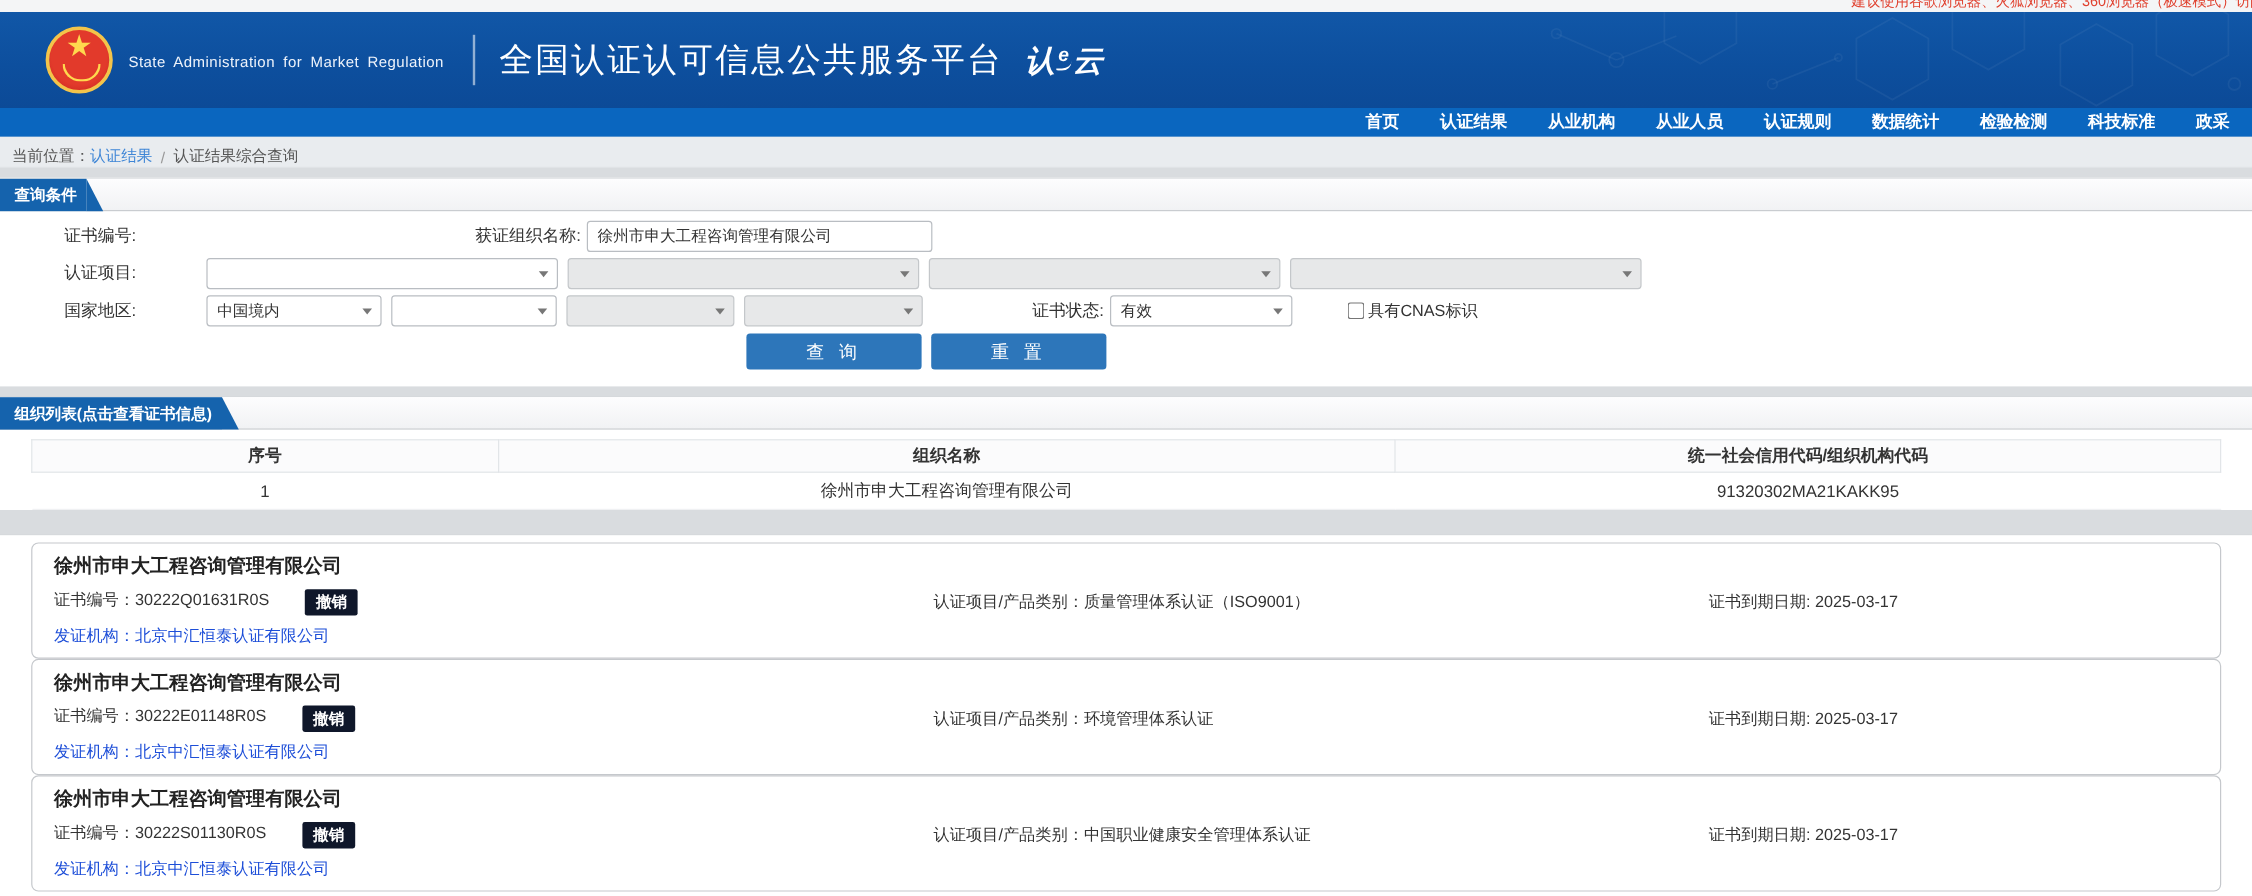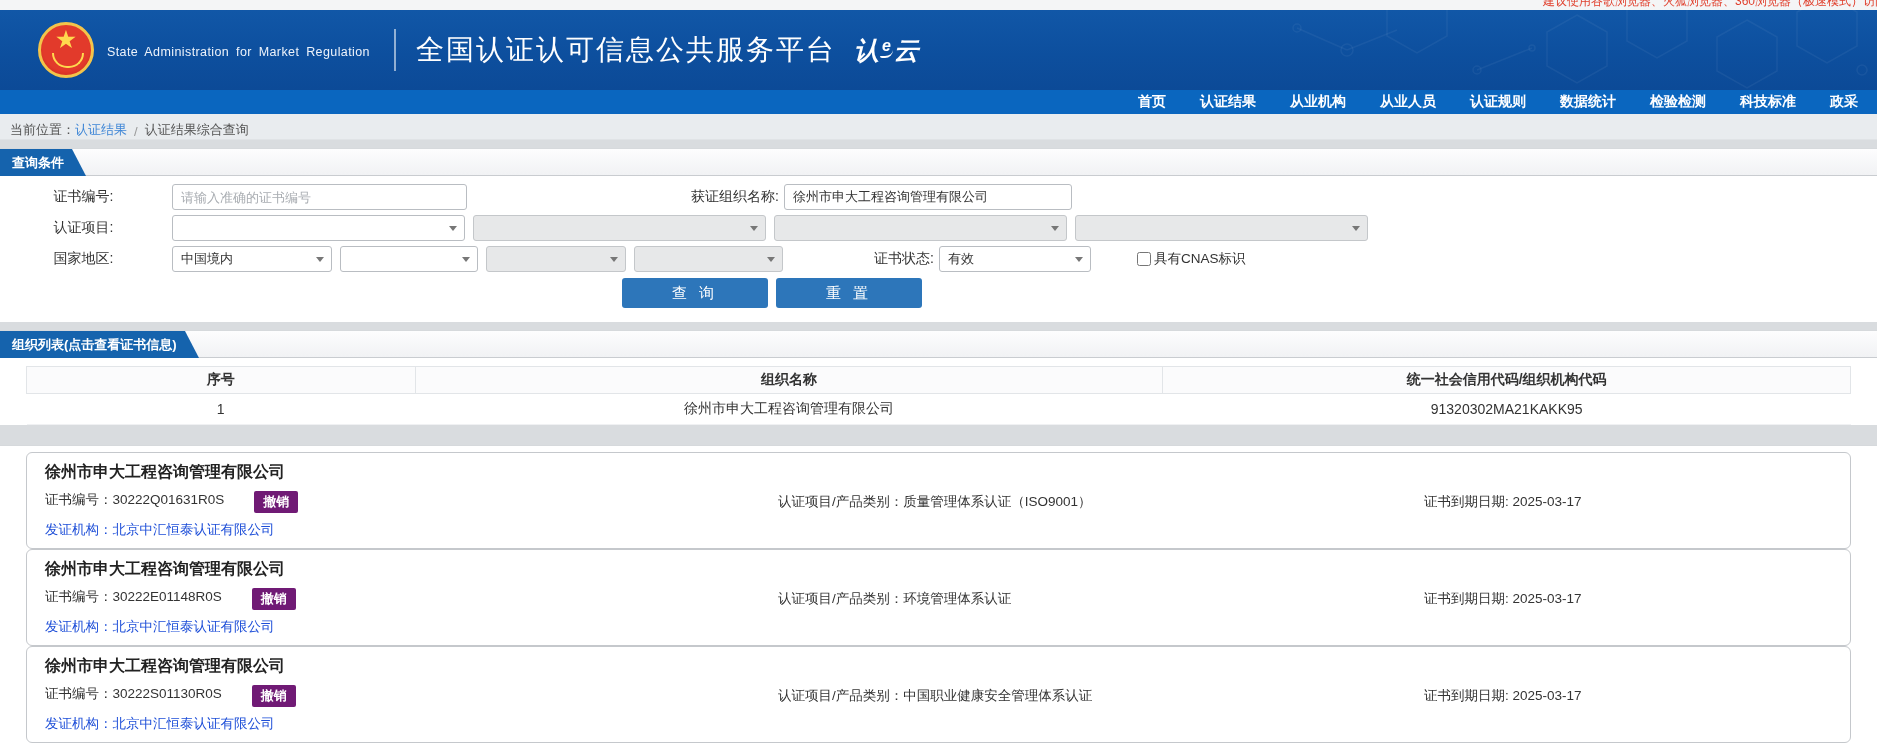--- a/index.html
+++ b/index.html
@@ -60,21 +60,21 @@
   .org-table { margin:8px 26px 12px; width:calc(100% - 52px); border-collapse:collapse; font-size:14px; }
   .org-table th { height:27px; background:#fbfbfc; border:1px solid #e2e5e8; font-weight:bold; color:#333; text-align:center; }
   .org-table td { height:31px; text-align:center; color:#333; border-bottom:1px solid #f0f1f3; }
   .org-table tr.data-row { cursor:pointer; }
   .col1 { width:21.3%; } .col2 { width:41%; } .col3 { width:37.7%; }
   
   .cards { padding:6px 26px 12px; }
   .card { border:1px solid #c5c8cc; border-radius:6px; background:#fff; padding:7px 18px 9px; cursor:pointer; }
   .card-name { font-size:16px; font-weight:bold; color:#222; margin:2px 0 8px; }
   .card-mid { position:relative; height:21px; font-size:13.5px; color:#333; }
-  .badge { display:inline-block; background:#701a75; color:#fff; font-size:13px; font-weight:bold; padding:2px 9px; border-radius:2px; margin-left:30px; vertical-align:top; }
+  .badge { display:inline-block; background:#0f172a; color:#fff; font-size:13px; font-weight:bold; padding:2px 9px; border-radius:2px; margin-left:30px; vertical-align:top; }
   .proj { position:absolute; left:733px; top:2px; white-space:nowrap; }
   .expire { position:absolute; left:1379px; top:2px; white-space:nowrap; }
   .card-issuer { margin-top:9px; font-size:13.5px; color:#1d4ed8; }
 </style>
 </head>
 <body>
 
 <div class="topstrip">
   <div class="notice">建议使用谷歌浏览器、火狐浏览器、360浏览器（极速模式）访问本网站</div>
 </div>
@@ -127,42 +127,41 @@
 
 <div class="gap"></div>
 
 <div class="panel">
   <div class="tab-row">
     <div class="tab">查询条件</div>
   </div>
   <div class="qform">
     <div class="frow">
       <div class="flabel">证书编号:</div>
-      <input class="tinput" style="width: 295px;" placeholder="请输入准确的证书编号">
       <div class="flabel2">获证组织名称:</div>
       <input class="tinput" style="width: 288px;" value="徐州市申大工程咨询管理有限公司">
     </div>
     <div class="frow">
       <div class="flabel">认证项目:</div>
       <div class="sel" style="width:293px">
           <span class="arr"></span>
         </div>
       <div class="sel disabled" style="width:293px">
           <span class="arr"></span>
         </div>
       <div class="sel disabled" style="width:293px">
           <span class="arr"></span>
         </div>
       <div class="sel disabled" style="width:293px">
           <span class="arr"></span>
         </div>
     </div>
     <div class="frow">
       <div class="flabel">国家地区:</div>
-      <div class="sel" style="width:160px">
+      <div class="sel" style="width:146px">
           <span>中国境内</span>
           <span class="arr"></span>
         </div>
       <div class="sel" style="width:138px">
           <span class="arr"></span>
         </div>
       <div class="sel disabled" style="width:140px">
           <span class="arr"></span>
         </div>
       <div class="sel disabled" style="width:149px">

